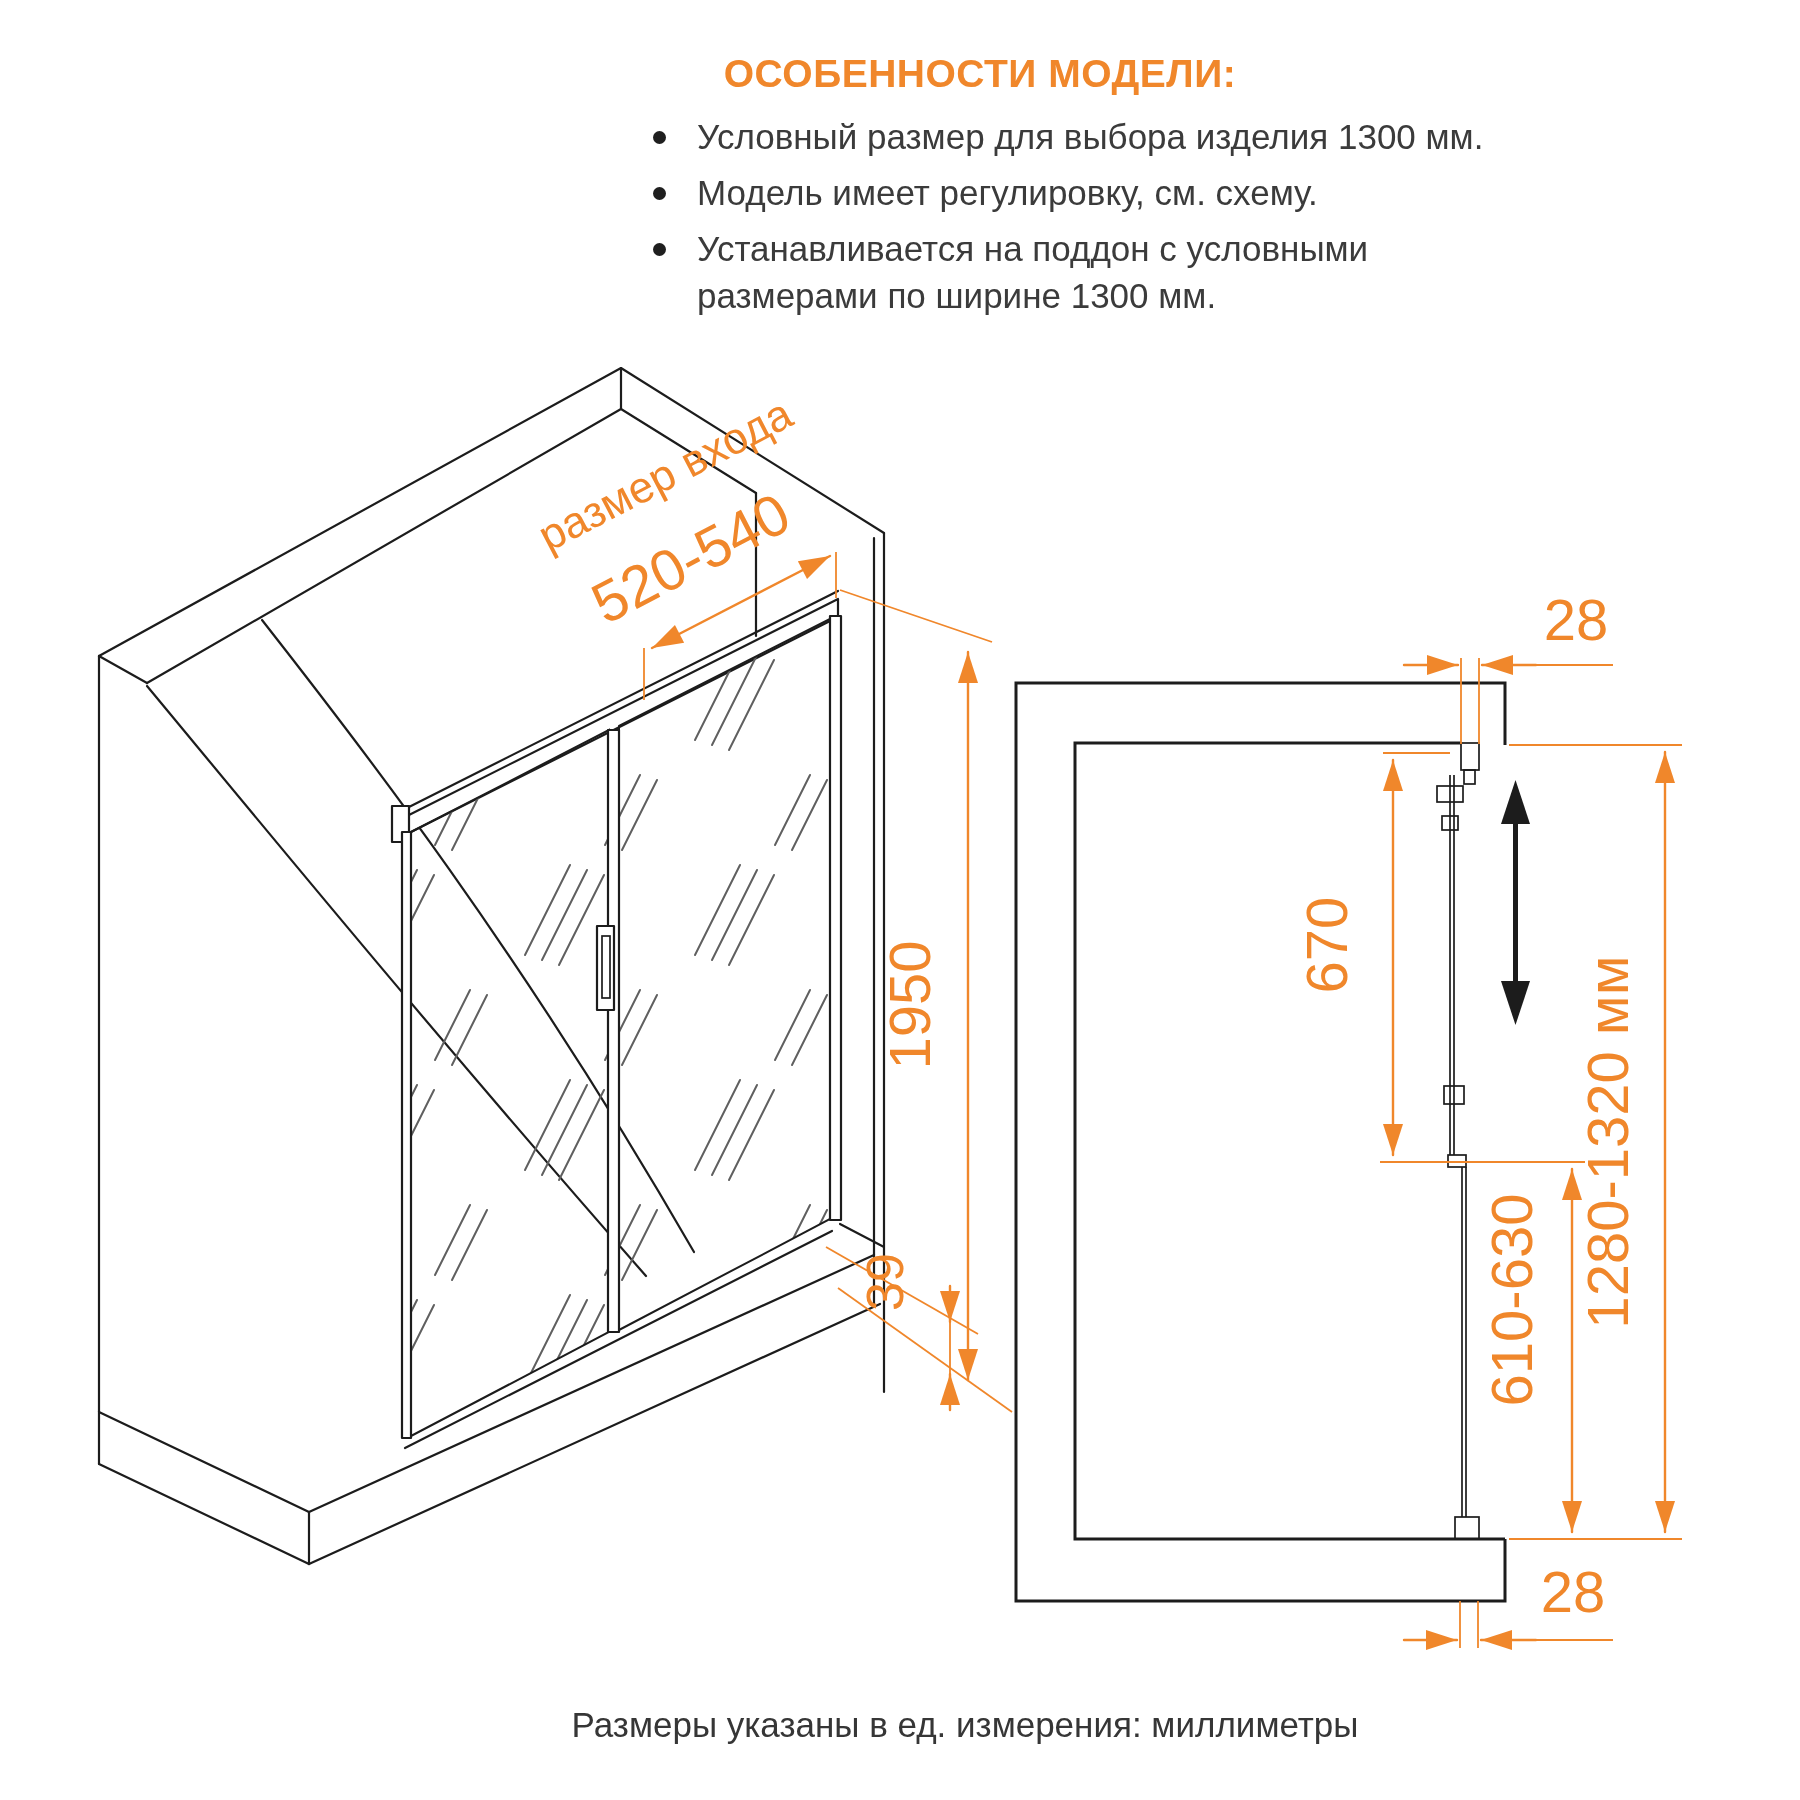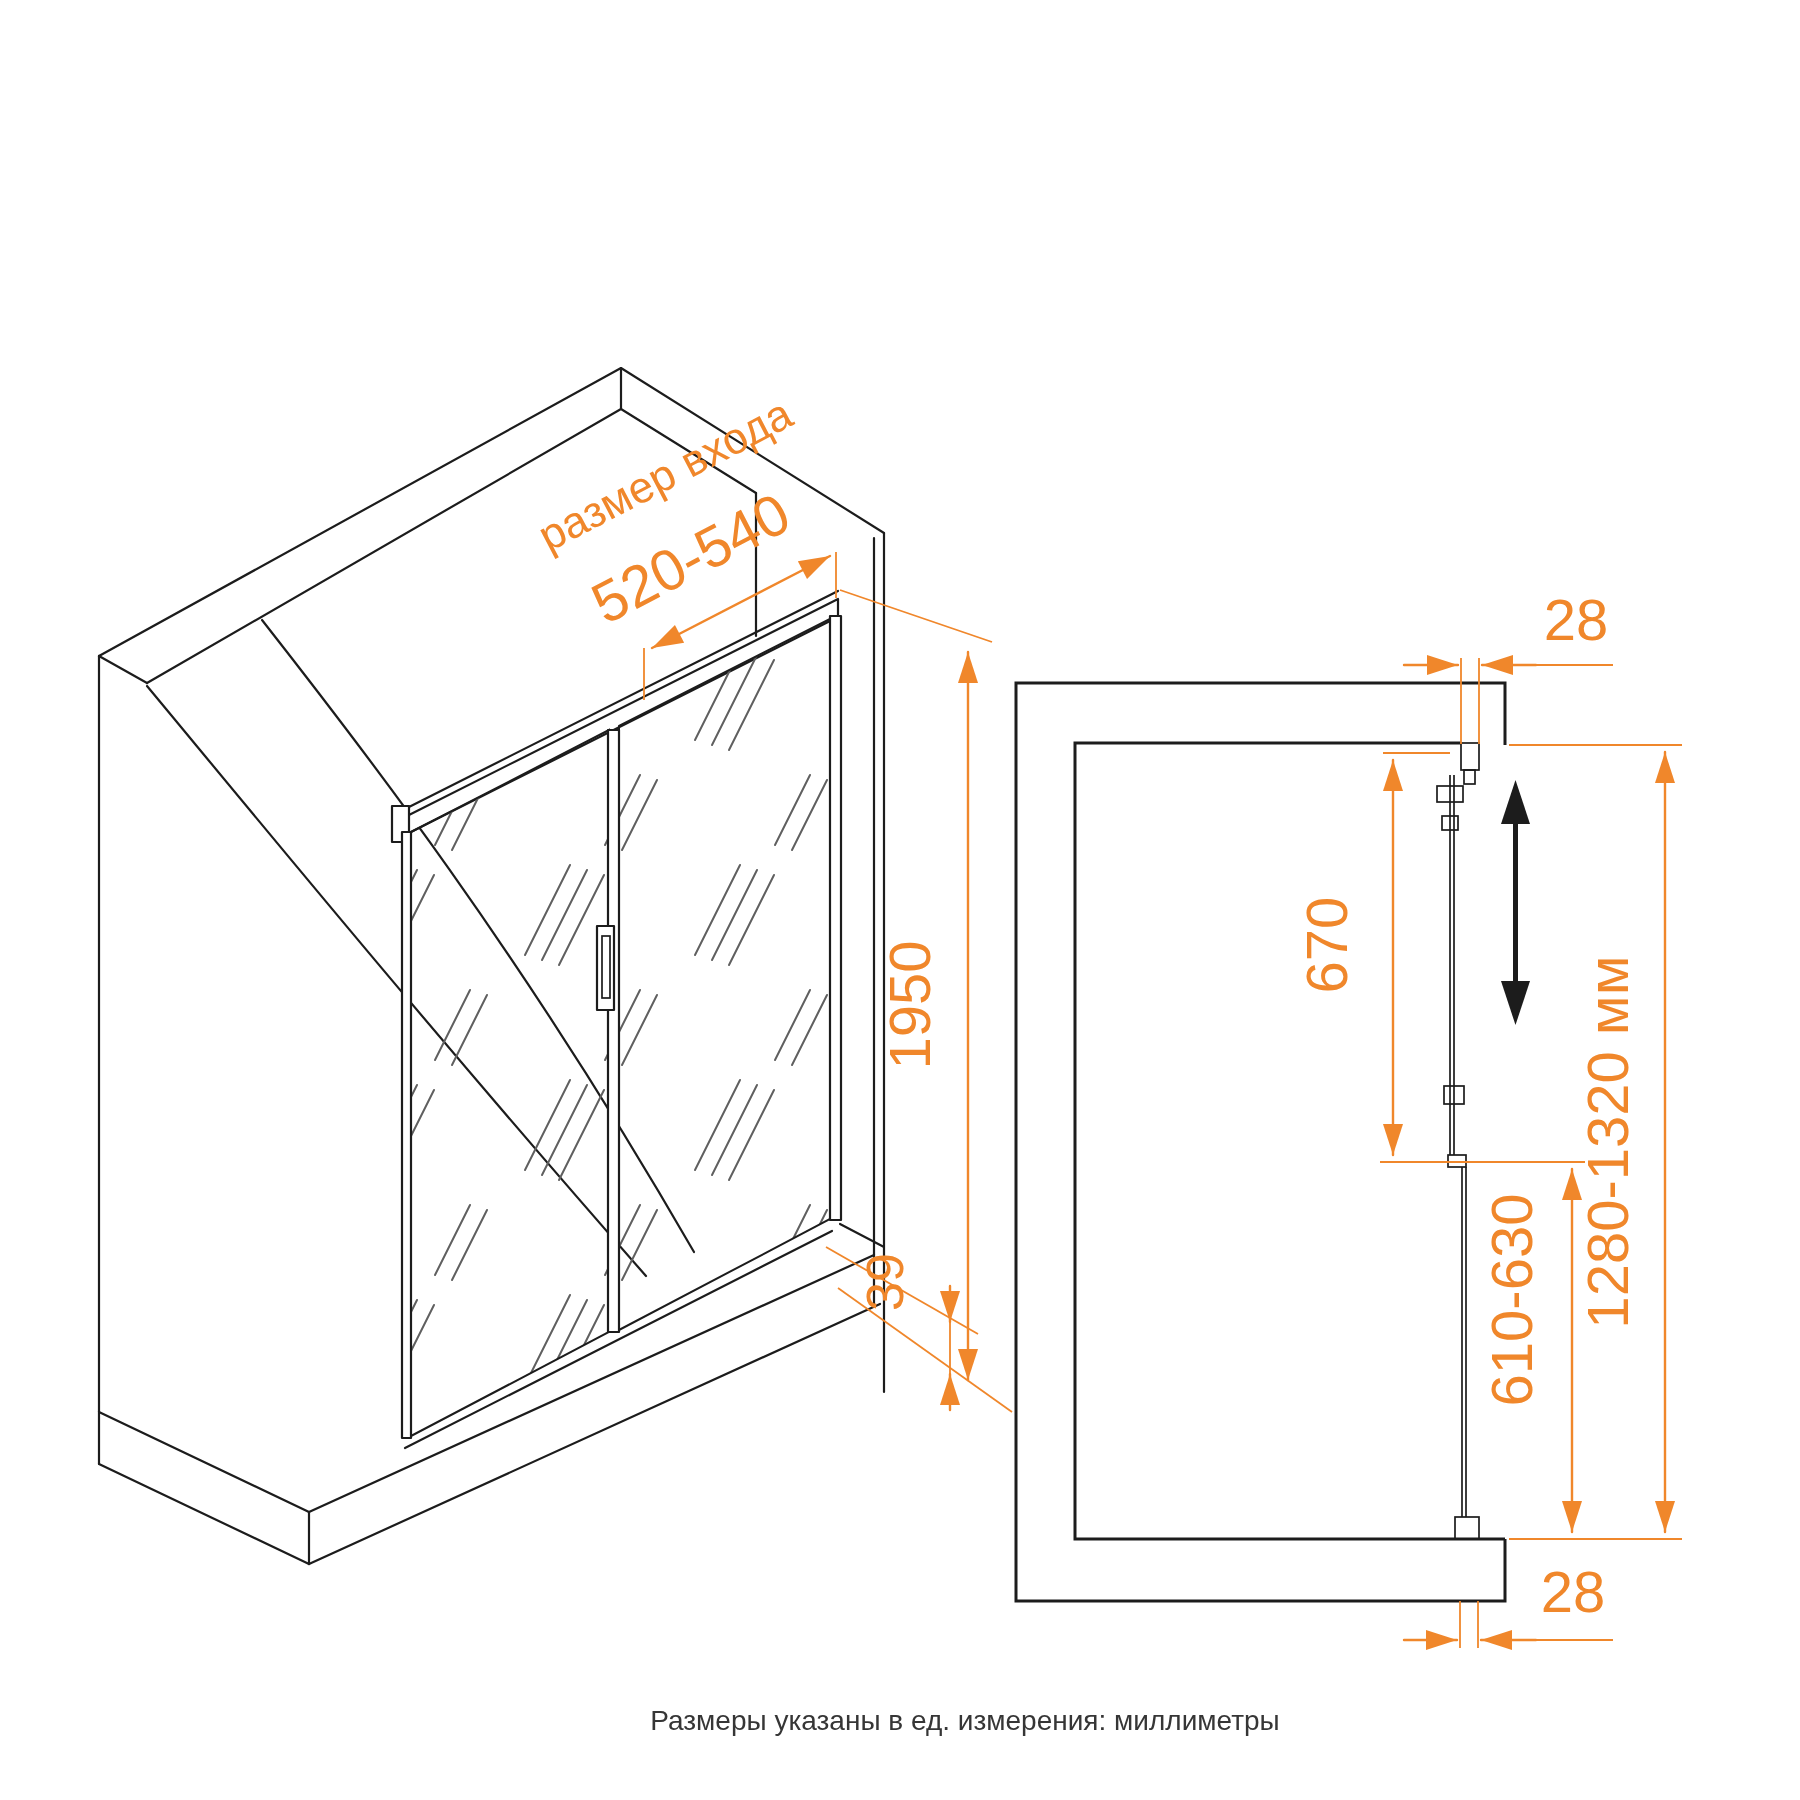--- a/index.html
+++ b/index.html
@@ -7,39 +7,47 @@
           font-family:"Liberation Sans",sans-serif;}
   .features{position:absolute;left:645px;top:52px;width:850px;}
   .features h1{margin:0 0 18px 55px;width:560px;text-align:center;
                font-size:39px;font-weight:700;color:#F0872B;letter-spacing:.5px;}
   .features ul{margin:0;padding:0;list-style:none;}
   .features li{position:relative;padding-left:52px;margin-bottom:10px;
                font-size:35px;line-height:1.32;color:#3b3b3b;}
   .features li::before{content:"";position:absolute;left:8px;top:17px;width:13px;height:13px;
                border-radius:50%;background:#1f1f1f;}
   .footer-note{position:absolute;left:420px;top:1705px;width:1090px;text-align:center;
-               font-size:28px;color:#363636;}
+               font-size:35px;color:#363636;}
   svg{position:absolute;left:0;top:0;}
   svg text{font-family:"Liberation Sans",sans-serif;fill:#F0872B;}
   .dim-num{font-size:58px;}
   .dim-num-sm{font-size:52px;}
   .dim-cap{font-size:44px;}
   .k{stroke:#1c1c1c;stroke-width:2.2;fill:none;stroke-linejoin:round;stroke-linecap:round;}
   .kw{stroke:#1c1c1c;stroke-width:3;fill:none;stroke-linejoin:miter;}
   .kt{stroke:#1c1c1c;stroke-width:1.7;fill:none;}
   .wf{stroke:#1c1c1c;stroke-width:2.2;fill:#ffffff;stroke-linejoin:round;}
   .o{stroke:#F0872B;stroke-width:2.4;fill:none;stroke-linecap:round;}
   .ot{stroke:#F0872B;stroke-width:1.8;fill:none;}
   .blk{fill:#1c1c1c;stroke:none;}
 </style>
 </head>
 <body>
 
 <div id="canvas">
 
+  <div class="features">
+    <h1>ОСОБЕННОСТИ МОДЕЛИ:</h1>
+    <ul>
+      <li>Условный размер для выбора изделия 1300 мм.</li>
+      <li>Модель имеет регулировку, см. схему.</li>
+      <li>Устанавливается на поддон с условными размерами по ширине 1300 мм.</li>
+    </ul>
+  </div>
 
   <svg width="1800" height="1800" viewBox="0 0 1800 1800">
     <defs>
       <marker id="arr" markerUnits="userSpaceOnUse" markerWidth="36" markerHeight="26" refX="33" refY="13" orient="auto-start-reverse">
         <path d="M2,3 L33,13 L2,23 Z" fill="#F0872B"></path>
       </marker>
       <pattern id="glassHatch" width="170" height="215" patternUnits="userSpaceOnUse">
         <g stroke="#5f5f5f" stroke-width="2" stroke-linecap="round">
           <line x1="15" y1="95" x2="60" y2="5"></line>
           <line x1="32" y1="100" x2="77" y2="10"></line>

